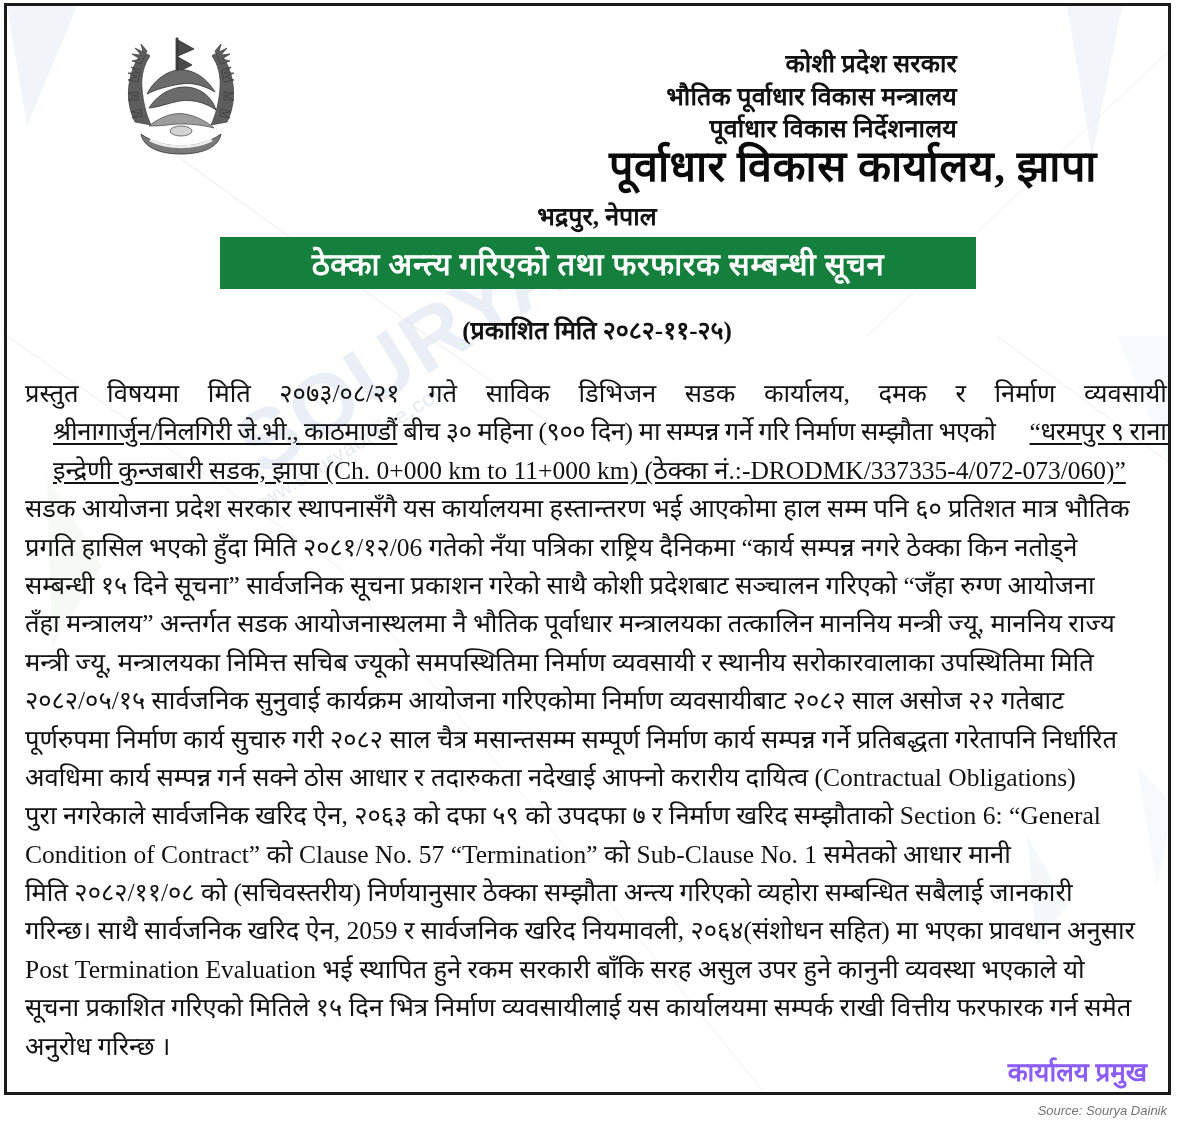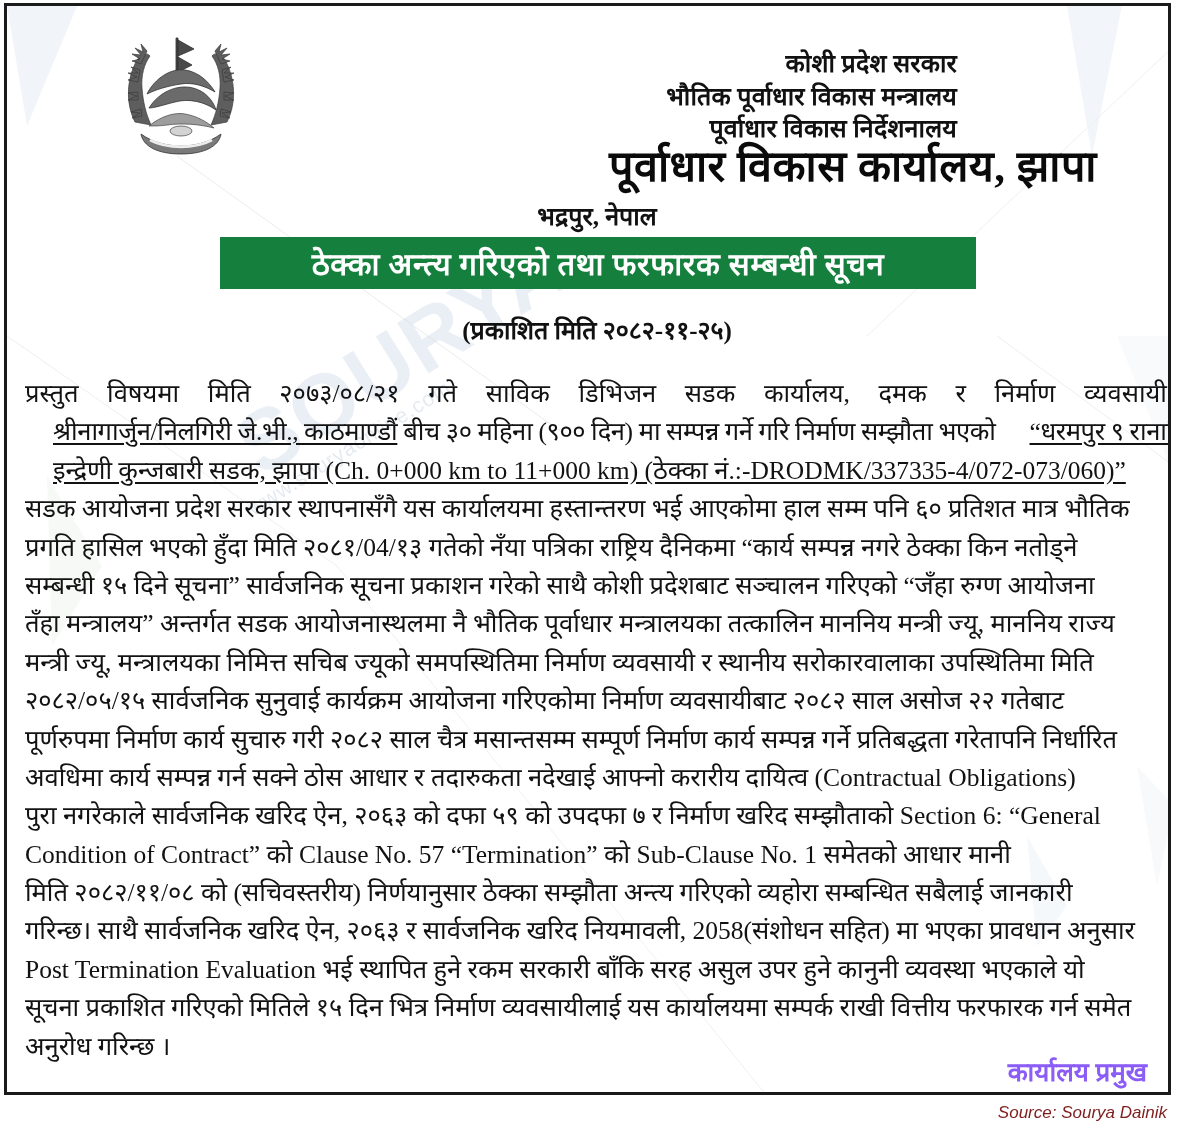--- a/index.html
+++ b/index.html
@@ -182,22 +182,22 @@
     color: #8b5cf6;
   }
 
   
   #source {
     position: absolute;
     right: 14px;
     top: 1103px;
     font-family: "Liberation Sans", sans-serif;
     font-style: italic;
-    font-size: 17px;
-    color: #7f1d1d;
+    font-size: 13px;
+    color: #737373;
   }
 </style>
 </head>
 <body>
 
 <div id="page">
 
   <div id="notice-frame">
 
     <div id="wm-text">SOURYA</div>
@@ -292,31 +292,31 @@
           <span>र</span>
           <span>निर्माण</span>
           <span>व्यवसायी</span>
         </div>
 
       <div class="body-line" id="line2"><span class="u tight">श्रीनागार्जुन/निलगिरी जे.भी., काठमाण्डौं</span><span class="tight"> बीच ३० महिना (९०० दिन) मा सम्पन्न गर्ने गरि निर्माण सम्झौता भएको </span><span class="u tight">“धरमपुर ९ रानामिल,</span></div>
 
       <div class="body-line" id="line3"><span class="u">इन्द्रेणी कुन्जबारी सडक, झापा (Ch. 0+000 km to 11+000 km) (ठेक्का नं.:-DRODMK/337335-4/072-073/060)”</span></div>
 
       <div class="body-line">सडक आयोजना प्रदेश सरकार स्थापनासँगै यस कार्यालयमा हस्तान्तरण भई आएकोमा हाल सम्म पनि ६० प्रतिशत मात्र भौतिक</div>
-      <div class="body-line">प्रगति हासिल भएको हुँदा मिति २०८१/04/१३ गतेको नँया पत्रिका राष्ट्रिय दैनिकमा “कार्य सम्पन्न नगरे ठेक्का किन नतोड्ने</div>
+      <div class="body-line">प्रगति हासिल भएको हुँदा मिति २०८१/१२/06 गतेको नँया पत्रिका राष्ट्रिय दैनिकमा “कार्य सम्पन्न नगरे ठेक्का किन नतोड्ने</div>
       <div class="body-line">सम्बन्धी १५ दिने सूचना” सार्वजनिक सूचना प्रकाशन गरेको साथै कोशी प्रदेशबाट सञ्चालन गरिएको “जँहा रुग्ण आयोजना</div>
       <div class="body-line">तँहा मन्त्रालय” अन्तर्गत सडक आयोजनास्थलमा नै भौतिक पूर्वाधार मन्त्रालयका तत्कालिन माननिय मन्त्री ज्यू, माननिय राज्य</div>
       <div class="body-line">मन्त्री ज्यू, मन्त्रालयका निमित्त सचिब ज्यूको समपस्थितिमा निर्माण व्यवसायी र स्थानीय सरोकारवालाका उपस्थितिमा मिति</div>
       <div class="body-line">२०८२/०५/१५ सार्वजनिक सुनुवाई कार्यक्रम आयोजना गरिएकोमा निर्माण व्यवसायीबाट २०८२ साल असोज २२ गतेबाट</div>
       <div class="body-line">पूर्णरुपमा निर्माण कार्य सुचारु गरी २०८२ साल चैत्र मसान्तसम्म सम्पूर्ण निर्माण कार्य सम्पन्न गर्ने प्रतिबद्धता गरेतापनि निर्धारित</div>
       <div class="body-line">अवधिमा कार्य सम्पन्न गर्न सक्ने ठोस आधार र तदारुकता नदेखाई आफ्नो करारीय दायित्व (Contractual Obligations)</div>
       <div class="body-line">पुरा नगरेकाले सार्वजनिक खरिद ऐन, २०६३ को दफा ५९ को उपदफा ७ र निर्माण खरिद सम्झौताको Section 6: “General</div>
       <div class="body-line">Condition of Contract” को Clause No. 57 “Termination” को Sub-Clause No. 1 समेतको आधार मानी</div>
       <div class="body-line">मिति २०८२/११/०८ को (सचिवस्तरीय) निर्णयानुसार ठेक्का सम्झौता अन्त्य गरिएको व्यहोरा सम्बन्धित सबैलाई जानकारी</div>
-      <div class="body-line">गरिन्छ। साथै सार्वजनिक खरिद ऐन, २०६३ र सार्वजनिक खरिद नियमावली, 2058(संशोधन सहित) मा भएका प्रावधान अनुसार</div>
+      <div class="body-line">गरिन्छ। साथै सार्वजनिक खरिद ऐन, 2059 र सार्वजनिक खरिद नियमावली, २०६४(संशोधन सहित) मा भएका प्रावधान अनुसार</div>
       <div class="body-line">Post Termination Evaluation भई स्थापित हुने रकम सरकारी बाँकि सरह असुल उपर हुने कानुनी व्यवस्था भएकाले यो</div>
       <div class="body-line">सूचना प्रकाशित गरिएको मितिले १५ दिन भित्र निर्माण व्यवसायीलाई यस कार्यालयमा सम्पर्क राखी वित्तीय फरफारक गर्न समेत</div>
       <div class="body-line">अनुरोध गरिन्छ ।</div>
     </div>
 
     <div id="signature">कार्यालय प्रमुख</div>
 
   </div>
 
   <div id="source">Source: Sourya Dainik</div>

